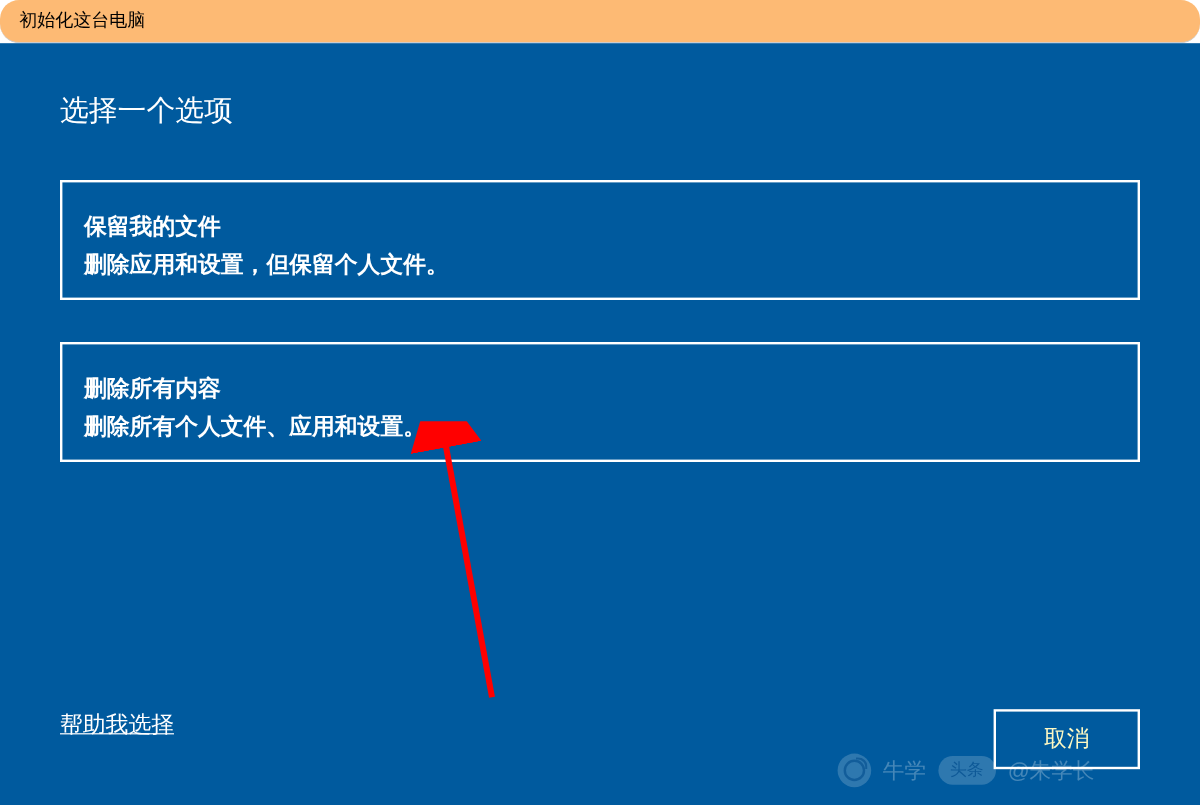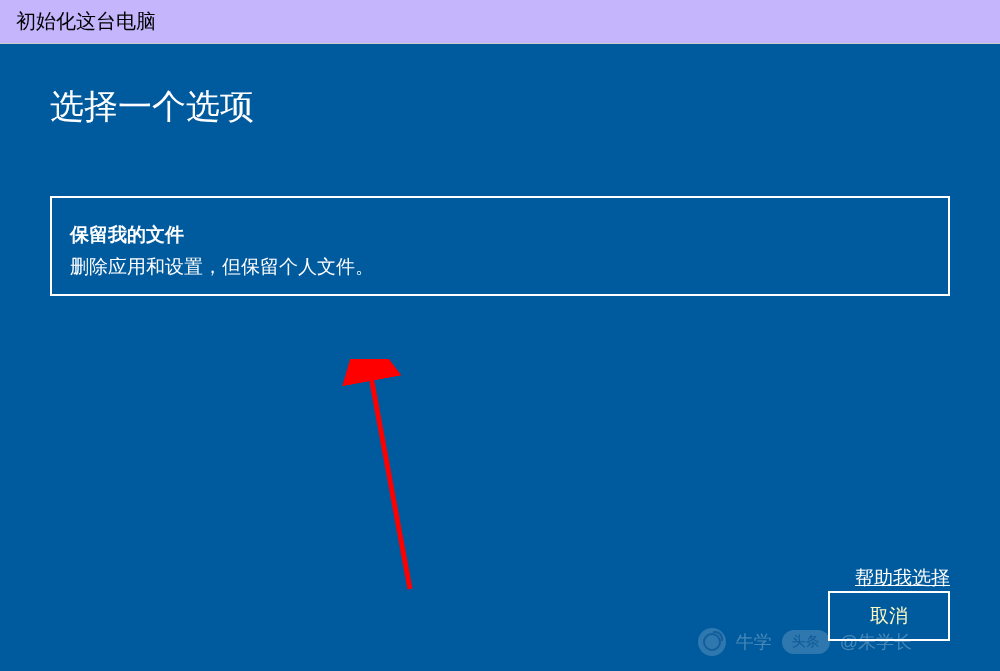--- a/index.html
+++ b/index.html
@@ -18,69 +18,69 @@
     }
     
     .window {
       width: 100%;
       height: 100%;
       display: flex;
       flex-direction: column;
     }
     
     .titlebar {
-      background: #c4b5fd;
+      background: #fdba74;
       border-bottom: 1px solid #ccc;
       padding: 8px 16px;
-      font-size: 20px;
+      font-size: 15px;
       color: #000;
+      border-radius: 16px;
     }
     
     .content-area {
       flex: 1;
       background: #005a9e;
       padding: 40px 50px 30px 50px;
       display: flex;
       flex-direction: column;
       position: relative;
     }
     
     .heading {
       color: #fff;
-      font-size: 34px;
+      font-size: 24px;
       font-weight: 300;
-      margin-bottom: 66px;
+      margin-bottom: 42px;
     }
     
     .option-card {
       border: 2px solid #fff;
       padding: 14px 18px;
       margin-bottom: 35px;
       cursor: pointer;
       color: #fff;
     }
     
     .option-title {
       font-size: 19px;
       font-weight: 600;
       margin-bottom: 6px;
       margin-top: 10px;
     }
     
     .option-desc {
       font-size: 19px;
-      font-weight: 400;
+      font-weight: 700;
     }
     
     .footer-row {
       margin-top: auto;
       display: flex;
       justify-content: space-between;
-      align-items: flex-end;
-      flex-direction: column;
+      align-items: flex-start;
     }
     
     .help-link {
       color: #fff;
       font-size: 19px;
       text-decoration: underline;
       cursor: pointer;
     }
     
     .cancel-btn {
@@ -167,20 +167,24 @@
 
   <div class="content-area">
 
     <h1 class="heading">选择一个选项</h1>
 
     <div class="option-card">
       <div class="option-title">保留我的文件</div>
       <div class="option-desc">删除应用和设置，但保留个人文件。</div>
     </div>
 
+    <div class="option-card">
+      <div class="option-title">删除所有内容</div>
+      <div class="option-desc">删除所有个人文件、应用和设置。</div>
+    </div>
 
     <svg class="arrow-annotation" width="200" height="260">
       <defs>
         <marker id="arrowhead" markerWidth="12" markerHeight="12" refX="2" refY="6" orient="auto">
           <polygon points="0 0, 12 6, 0 12" fill="#ff0000"></polygon>
         </marker>
       </defs>
       <line x1="140" y1="230" x2="100" y2="12" stroke="#ff0000" stroke-width="5" marker-end="url(#arrowhead)"></line>
     </svg>
 

